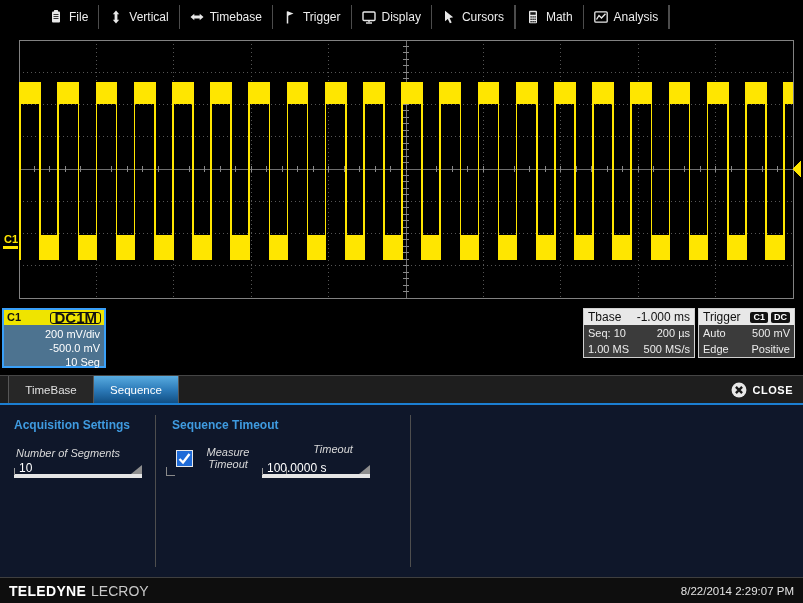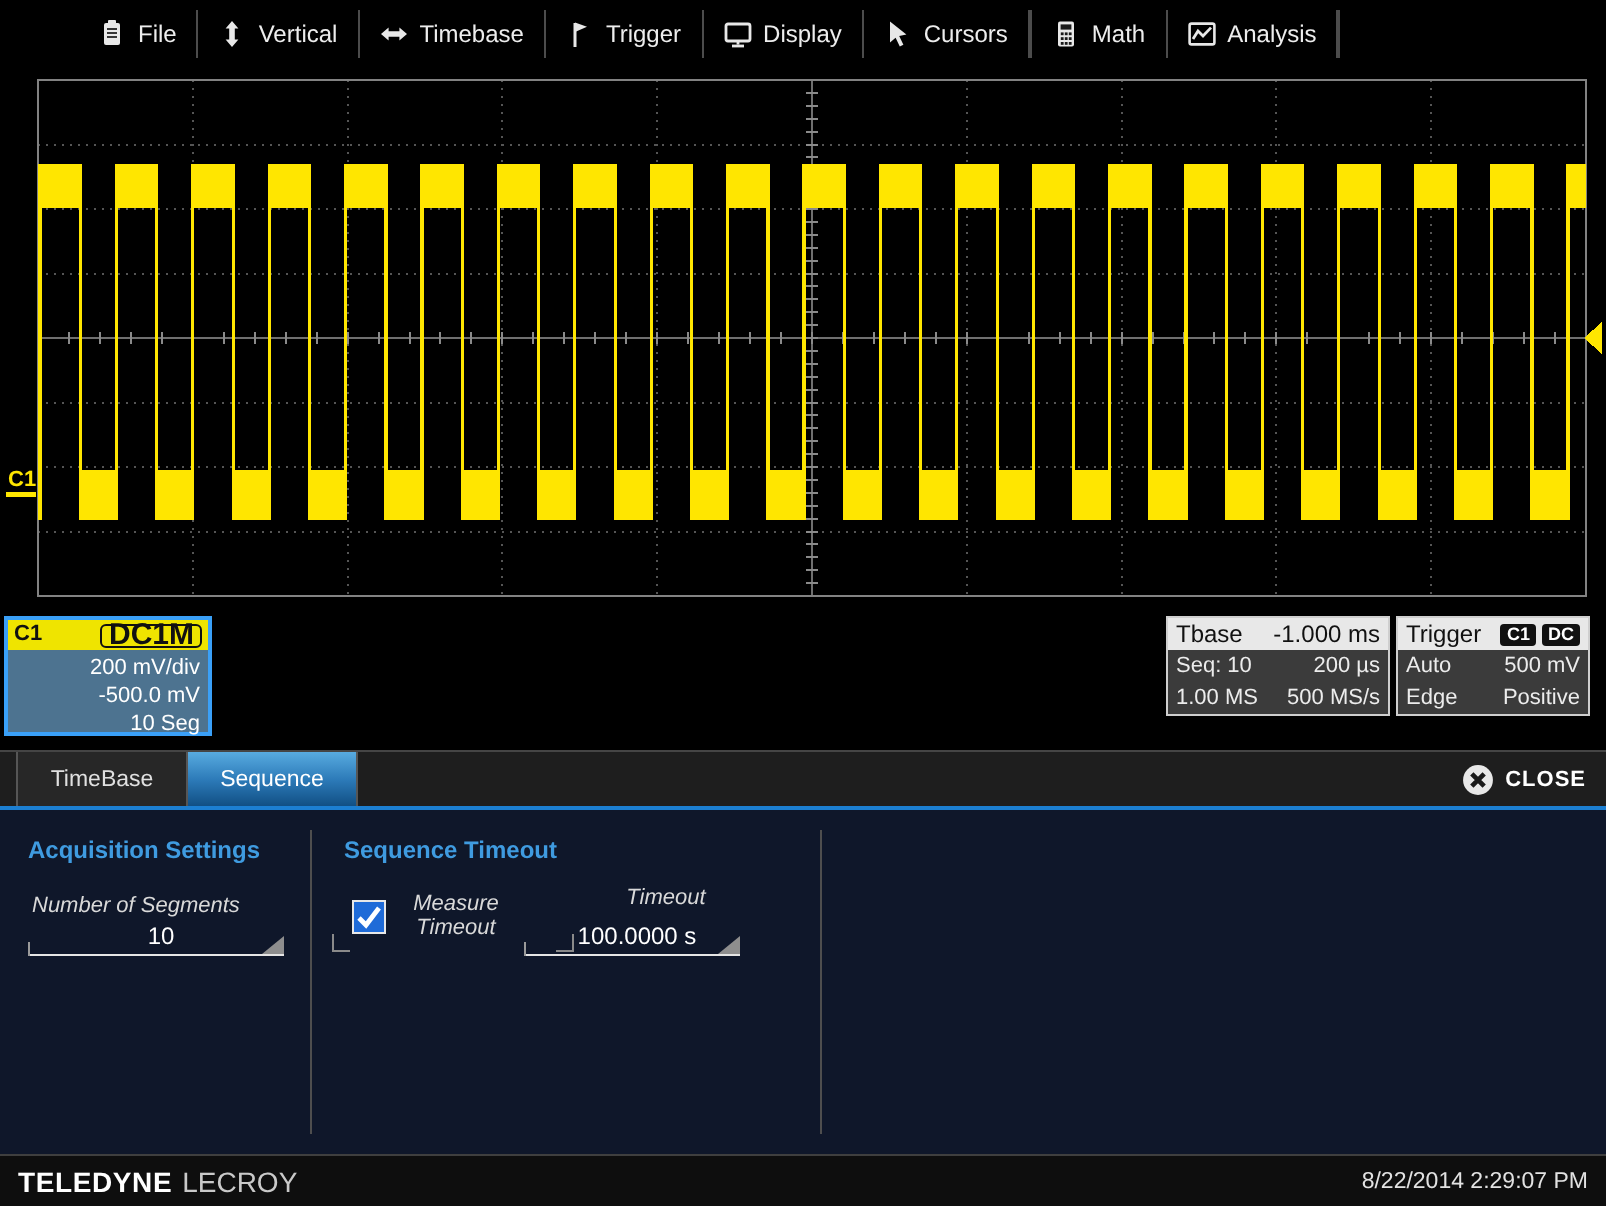--- a/index.html
+++ b/index.html
@@ -49,22 +49,22 @@
   .tab.active{background:linear-gradient(#58abe0 0%,#2c7ab8 50%,#0f4c80 100%);color:#fff;}
   .blueline{position:absolute;left:0;bottom:0;width:803px;height:2px;background:#1c7fd2;}
   .closebtn{position:absolute;right:10px;top:0;height:28px;display:flex;align-items:center;
             gap:6px;color:#fff;font-size:11px;font-weight:bold;letter-spacing:.5px;cursor:default;text-align:right;}
 
   
   .panel{position:absolute;left:0;top:405px;width:803px;height:172px;background:#0f172a;}
   .vdiv{position:absolute;top:10px;width:1px;height:152px;background:#4e4e4e;}
   .ptitle{position:absolute;color:#3f9be0;font-size:12px;font-weight:bold;}
   .ilabel{position:absolute;color:#d9d9d9;font-size:11px;font-style:italic;}
-  .field{position:absolute;height:19px;border-bottom:1px solid #e5e5e5;color:#fff;
-         font-size:12px;line-height:19px;padding-left:5px;box-sizing:border-box;text-align:center;}
+  .field{position:absolute;height:19px;border-bottom:4px solid #e5e5e5;color:#fff;
+         font-size:12px;line-height:19px;padding-left:5px;box-sizing:border-box;}
   .field::before{content:"";position:absolute;left:0;bottom:-1px;width:1px;height:7px;background:#9a9a9a;}
   .field::after{content:"";position:absolute;right:0;bottom:0;width:0;height:0;
                 border-left:11px solid transparent;border-bottom:9px solid #8e8e8e;}
   .checkbox{position:absolute;left:176px;top:450px;width:17px;height:17px;background:#1f6bd8;
             border:1px solid #e8e8e8;box-sizing:border-box;}
   .bracket{position:absolute;width:8px;height:8px;}
   .bracket.bl{border-left:1px solid #8a8a8a;border-bottom:1px solid #8a8a8a;}
   .bracket.br{border-right:1px solid #8a8a8a;border-bottom:1px solid #8a8a8a;}
 
   

